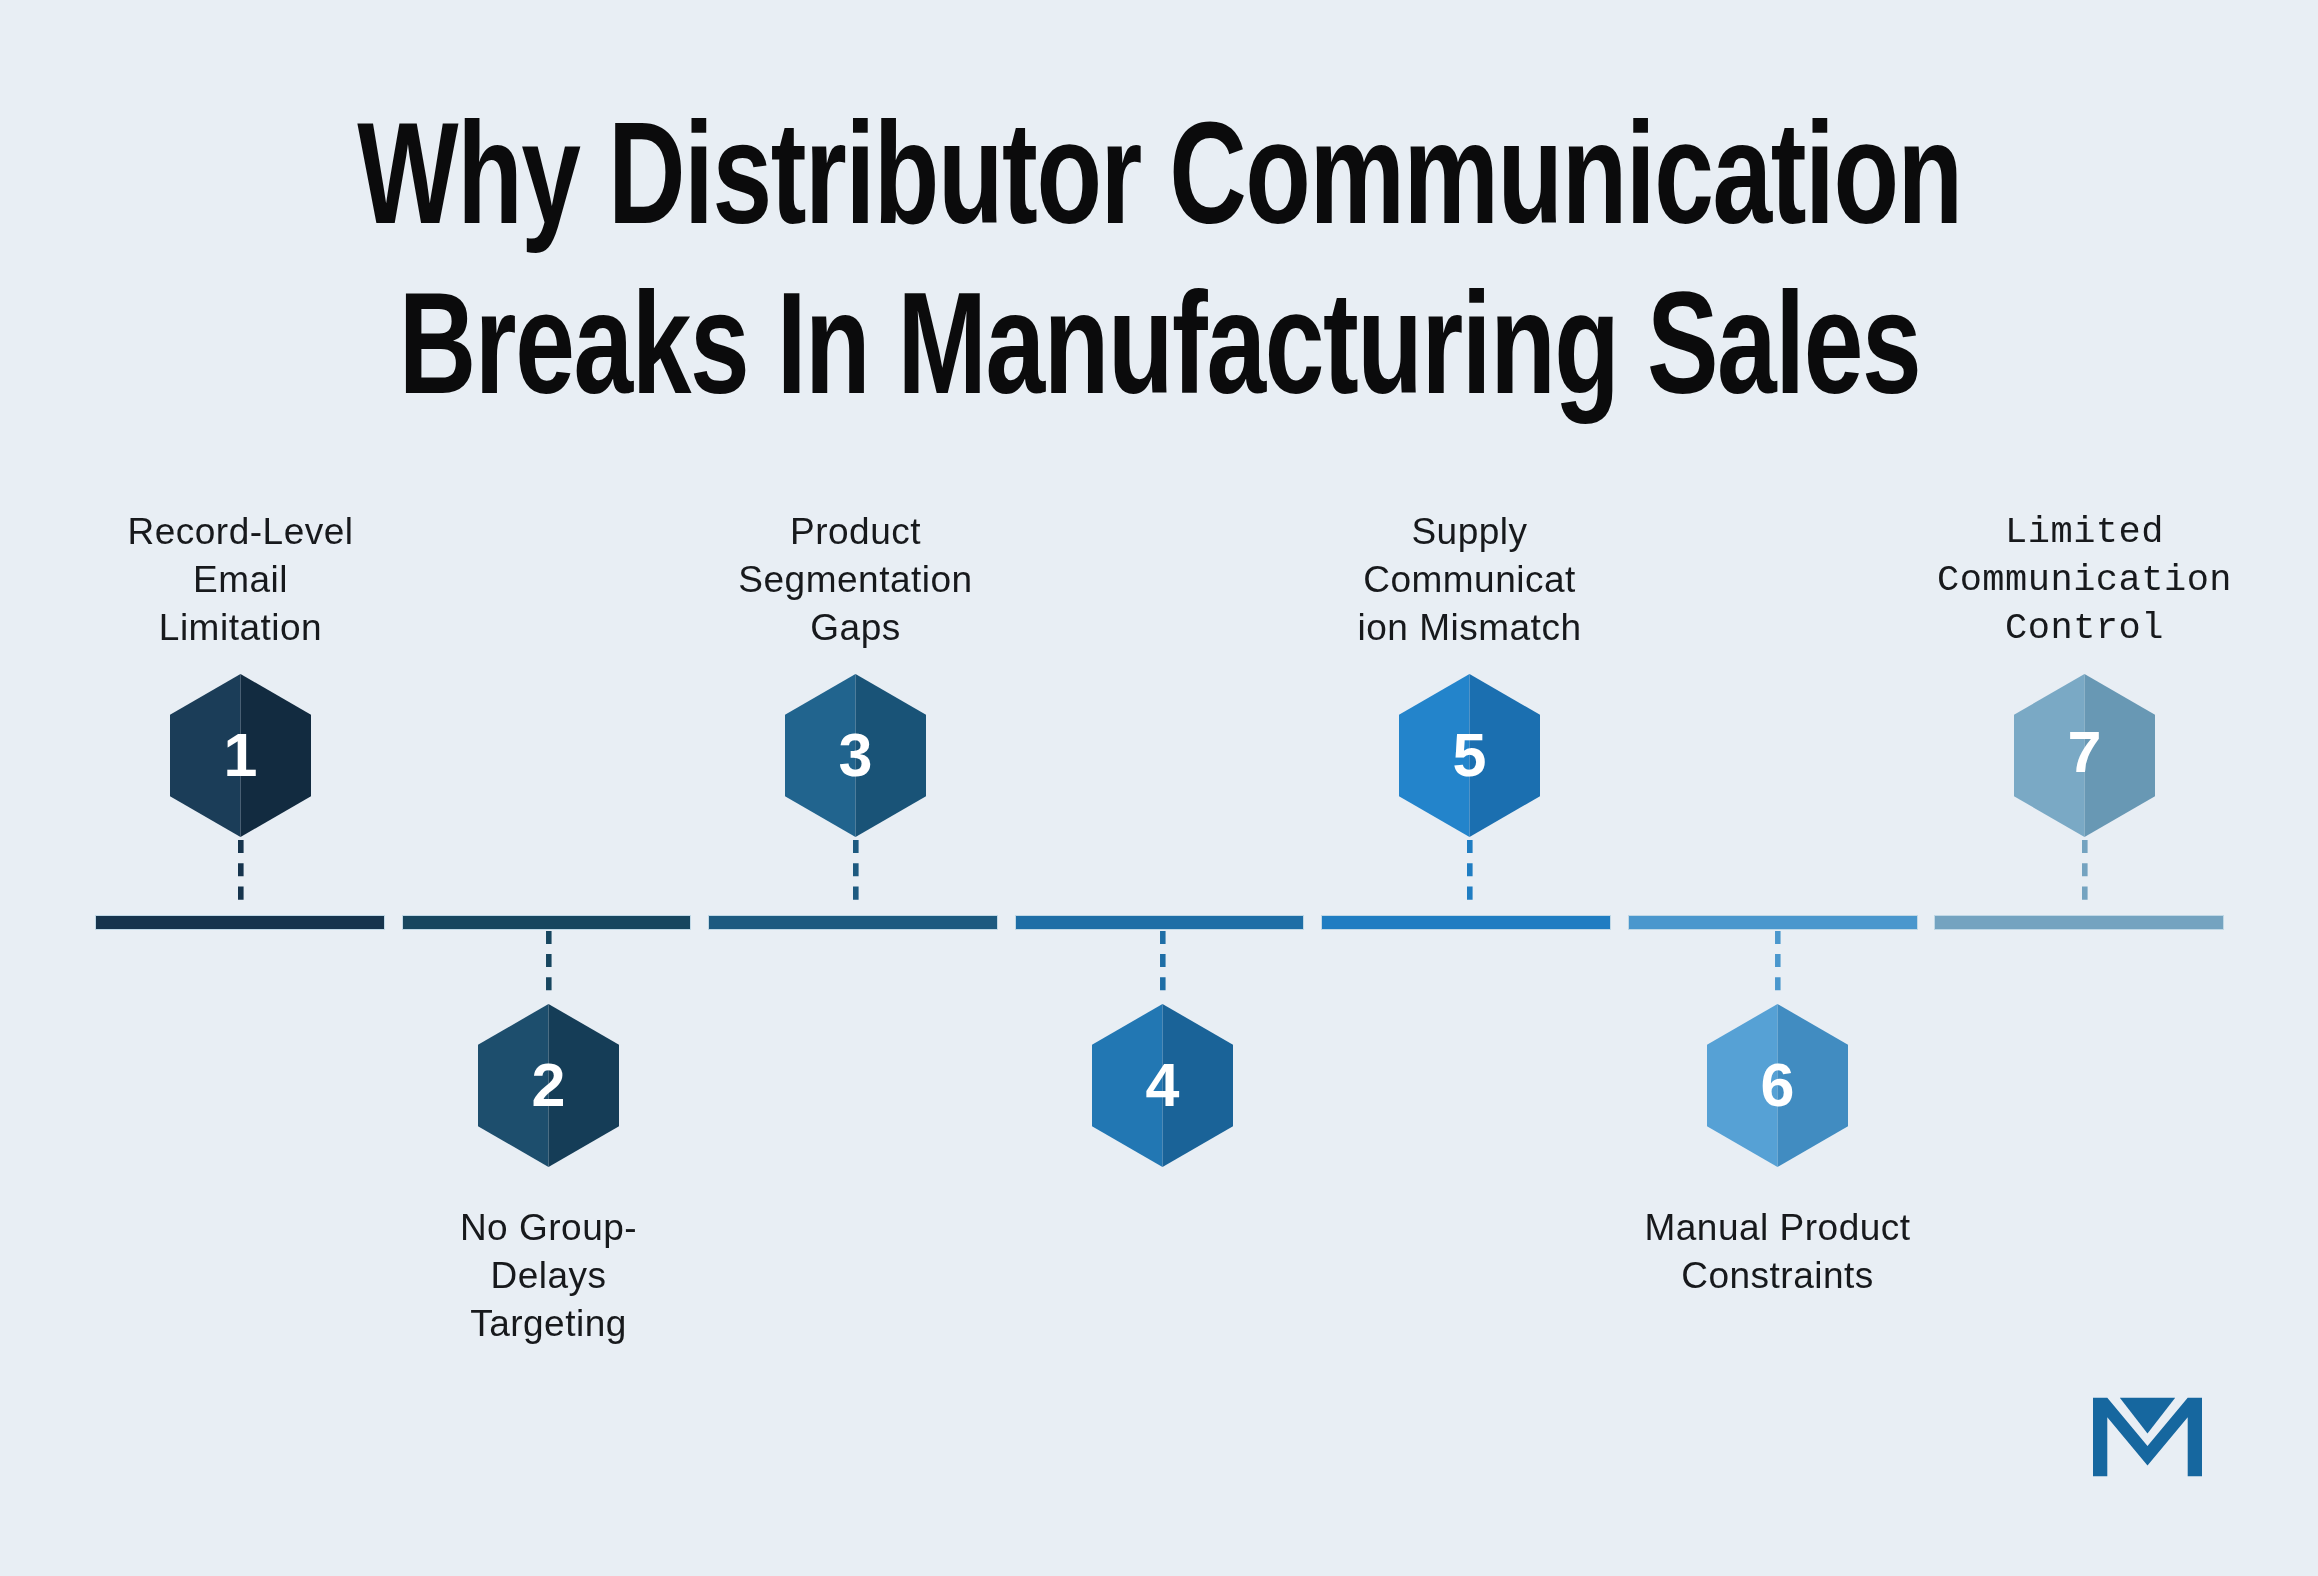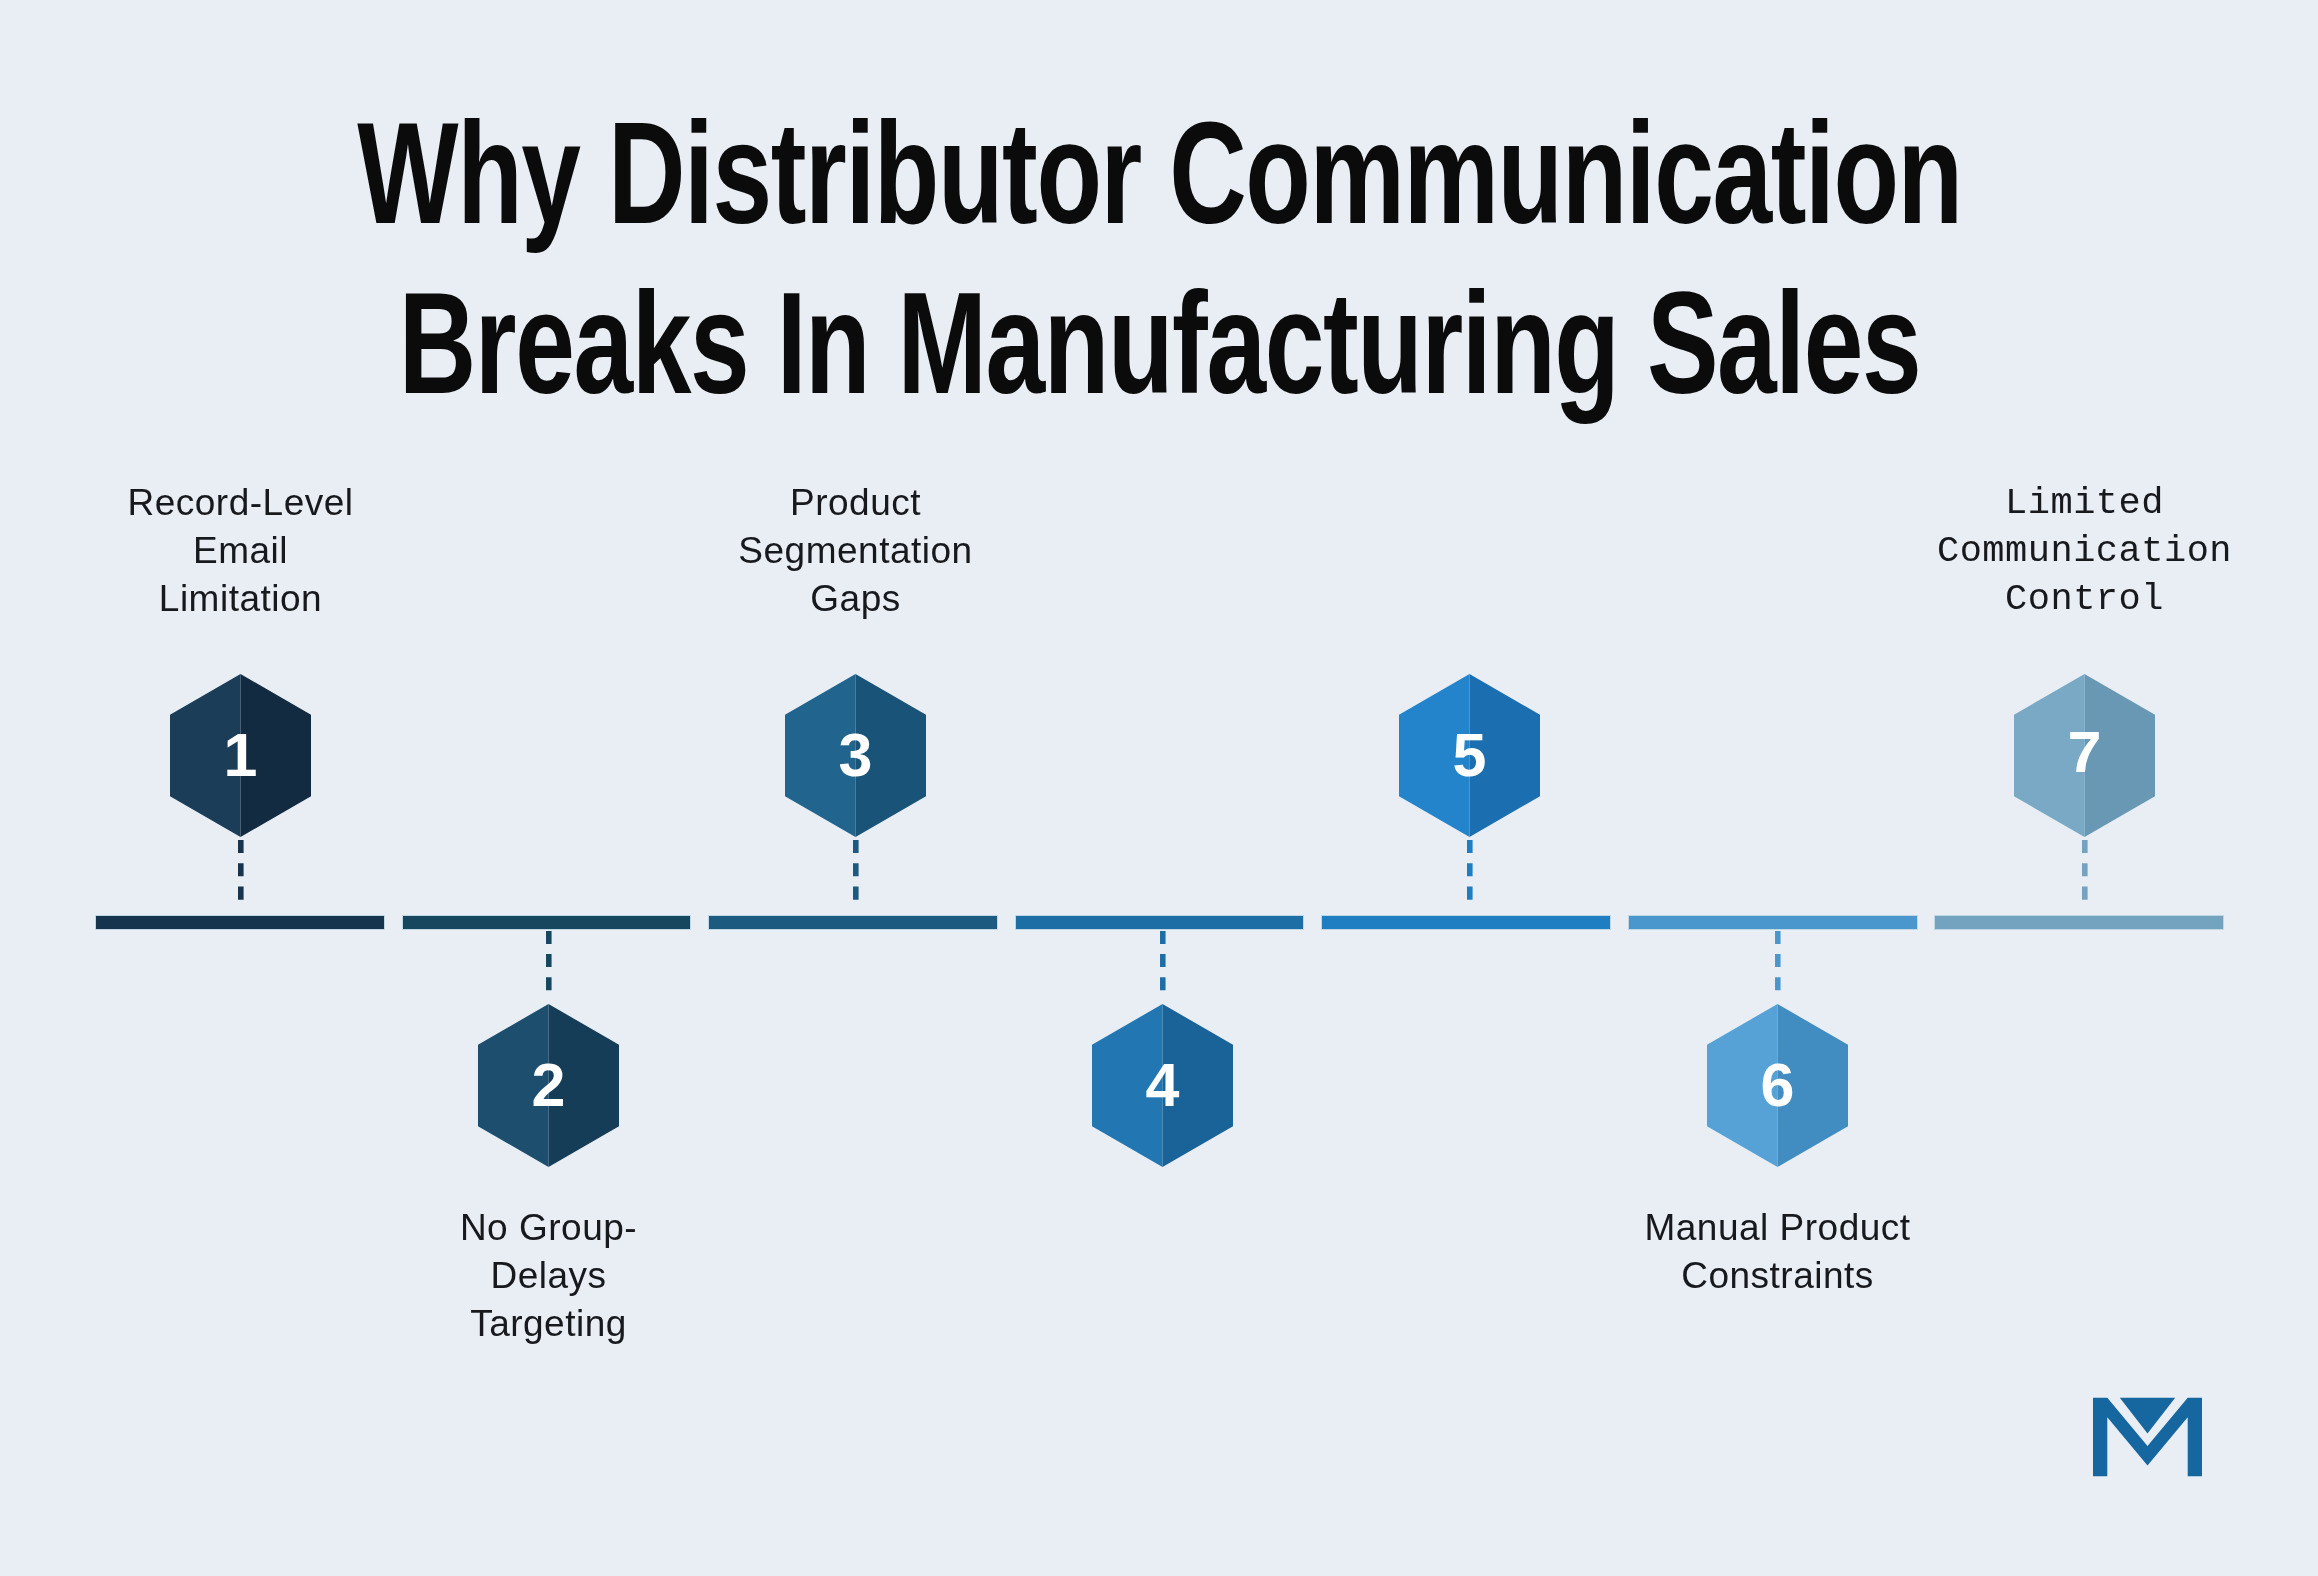--- a/index.html
+++ b/index.html
@@ -31,21 +31,21 @@
   }
 
   
   .item{position:absolute;width:315px;height:1577px;top:0;}
   .label{
     position:absolute;left:0;width:100%;
     text-align:center;white-space:pre-line;
     font-size:37px;line-height:1.3;letter-spacing:0.5px;
     color:#17191c;
   }
-  .item.top .label{bottom:954px;}      
+  .item.top .label{bottom:925px;}      
   .item.bottom .label{top:1204px;}
 
   .hex{
     position:absolute;left:87px;width:141px;height:163px;
     display:flex;align-items:center;justify-content:center;
   }
   .item.top .hex{top:674px;}
   .item.bottom .hex{top:1004px;}
   .hex svg{position:absolute;inset:0;width:100%;height:100%;}
   .hex polygon{fill:var(--c);}
@@ -141,20 +141,23 @@
     <div class="hex">
       <svg viewBox="0 0 100 115" preserveAspectRatio="none">
         <polygon points="50,0 50,115 0,86.25 0,28.75" style="--c: #2277b3;"></polygon>
         <polygon points="50,0 100,28.75 100,86.25 50,115" style="--c: #1a6398;"></polygon>
       </svg>
       <span class="num">4</span>
     </div>
   </div>
 
   <div class="item top i4">
+    <div class="label">Supply
+Communicat
+ion Mismatch</div>
     <div class="hex">
       <svg viewBox="0 0 100 115" preserveAspectRatio="none">
         <polygon points="50,0 50,115 0,86.25 0,28.75" style="--c: #2384cb;"></polygon>
         <polygon points="50,0 100,28.75 100,86.25 50,115" style="--c: #1b6fb0;"></polygon>
       </svg>
       <span class="num">5</span>
     </div>
     <svg class="connector" style="--c: #1f7dc2;" viewBox="0 0 6 74" width="5.6" height="69">
         <line x1="3" y1="0" x2="3" y2="74"></line>
       </svg>

